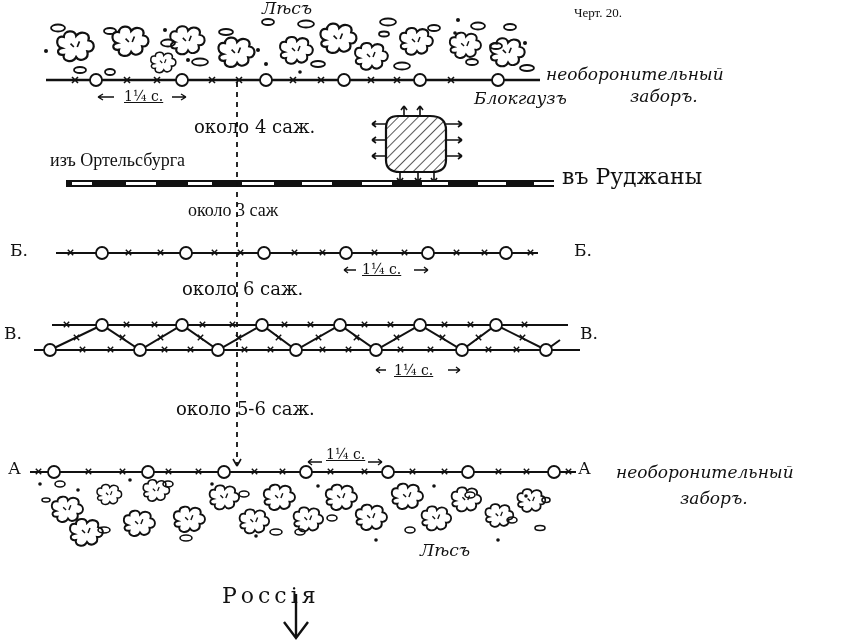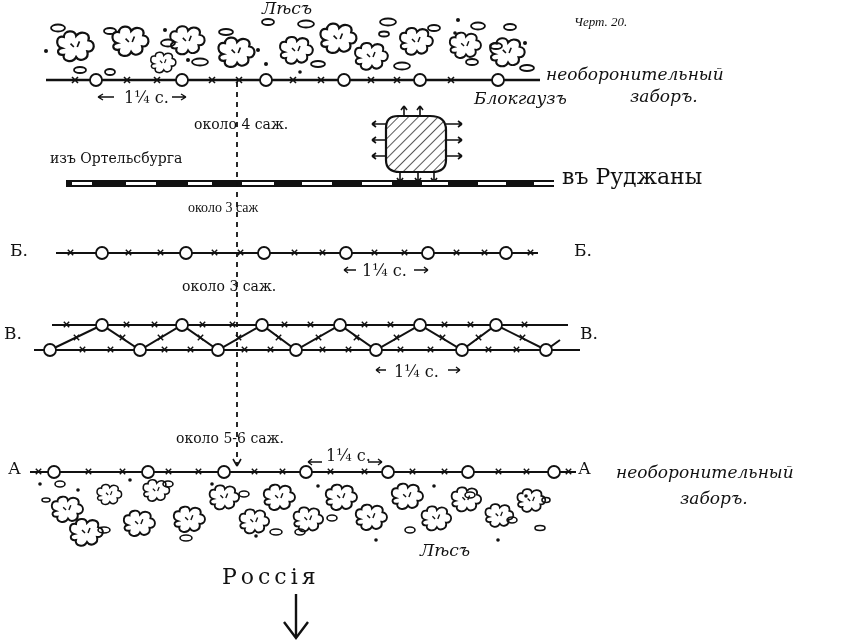--- a/index.html
+++ b/index.html
@@ -2,22 +2,22 @@
 <html><head>
 <meta charset="utf-8">
 <style>
   html, body { margin: 0; padding: 0; background: #ffffff; }
   body { width: 860px; height: 644px; position: relative; overflow: hidden; font-family: "DejaVu Serif", serif; color: #111; }
   .lbl { position: absolute; white-space: nowrap; font-family: "DejaVu Serif", serif; color: #111; }
   .script { font-style: italic; }
   .fignum { font-size: 13px; font-family: "Liberation Serif", serif; }
   .big { font-size: 22px; }
   .med { font-size: 17px; }
-  .sm { font-size: 14px; }
-  .xs { font-size: 16px; }
+  .sm { font-size: 18px; }
+  .xs { font-size: 14px; text-decoration: underline; }
   svg { position: absolute; left: 0; top: 0; }
 </style>
 </head>
 <body>
 
 <svg width="860" height="644" viewBox="0 0 860 644" xmlns="http://www.w3.org/2000/svg">
   <defs>
     <pattern id="hatch" patternUnits="userSpaceOnUse" width="7" height="7" patternTransform="rotate(45)">
       <line x1="0" y1="0" x2="0" y2="7" stroke="#111" stroke-width="1.4"></line>
     </pattern>
@@ -307,52 +307,52 @@
     <line x1="237" y1="82" x2="237" y2="466" stroke-width="1.8" stroke-dasharray="5,5"></line>
     <path d="M237,466 l-4,-7 M237,466 l4,-7" stroke-width="1.6"></path>
   </g>
 
   <g stroke="#111" fill="none">
     <line x1="296" y1="594" x2="296" y2="636" stroke-width="2.4"></line>
     <path d="M284,622 L296,638 L308,622" stroke-width="2.4"></path>
   </g>
 </svg>
 
-<div class="lbl fignum" style="left:574px; top:14px;font-style:italic;">Черт. 20.</div>
+<div class="lbl fignum" style="left:574px; top:5px;">Черт. 20.</div>
 
 <div class="lbl script med" style="left:262px; top:-2px;">Лѣсъ</div>
 
 <div class="lbl script med" style="left:546px; top:64px;">необоронительный</div>
 <div class="lbl script med" style="left:630px; top:86px;">заборъ.</div>
 
 <div class="lbl xs" style="left:124px; top:88px;">1¼ с.</div>
 
 <div class="lbl sm" style="left:194px; top:116px;">около 4 саж.</div>
 
 <div class="lbl script med" style="left:474px; top:88px;">Блокгаузъ</div>
 
-<div class="lbl sm" style="left:50px; top:150px;">изъ Ортельсбурга</div>
+<div class="lbl sm" style="left:50px; top:150px;font-family:Liberation Serif, serif;">изъ Ортельсбурга</div>
 <div class="lbl big" style="left:562px; top:164px;">въ Руджаны</div>
 
 <div class="lbl sm" style="left:188px; top:200px;font-family:Liberation Serif, serif;">около 3 саж</div>
 
 <div class="lbl med" style="left:10px; top:240px;">Б.</div>
 <div class="lbl med" style="left:574px; top:240px;">Б.</div>
 <div class="lbl xs" style="left:362px; top:261px;">1¼ с.</div>
 
-<div class="lbl sm" style="left:182px; top:278px;">около 3 саж.</div>
+<div class="lbl sm" style="left:182px; top:278px;">около 6 саж.</div>
 
 <div class="lbl med" style="left:4px; top:323px;">В.</div>
 <div class="lbl med" style="left:580px; top:323px;">В.</div>
 <div class="lbl xs" style="left:394px; top:362px;">1¼ с.</div>
 
-<div class="lbl sm" style="left:176px; top:398px;margin-top:32px;">около 5-6 саж.</div>
+<div class="lbl sm" style="left:176px; top:398px;">около 5-6 саж.</div>
 
 <div class="lbl med" style="left:8px; top:458px;">А</div>
 <div class="lbl med" style="left:578px; top:458px;">А</div>
 <div class="lbl xs" style="left:326px; top:446px;">1¼ с.</div>
 
 <div class="lbl script med" style="left:616px; top:462px;">необоронительный</div>
 <div class="lbl script med" style="left:680px; top:488px;">заборъ.</div>
 
 <div class="lbl script med" style="left:420px; top:540px;">Лѣсъ</div>
 
-<div class="lbl big" style="left:222px; top:564px; letter-spacing:4px;">Россія</div>
+<div class="lbl big" style="left:222px; top:583px; letter-spacing:4px;">Россія</div>
 
 </body></html>

